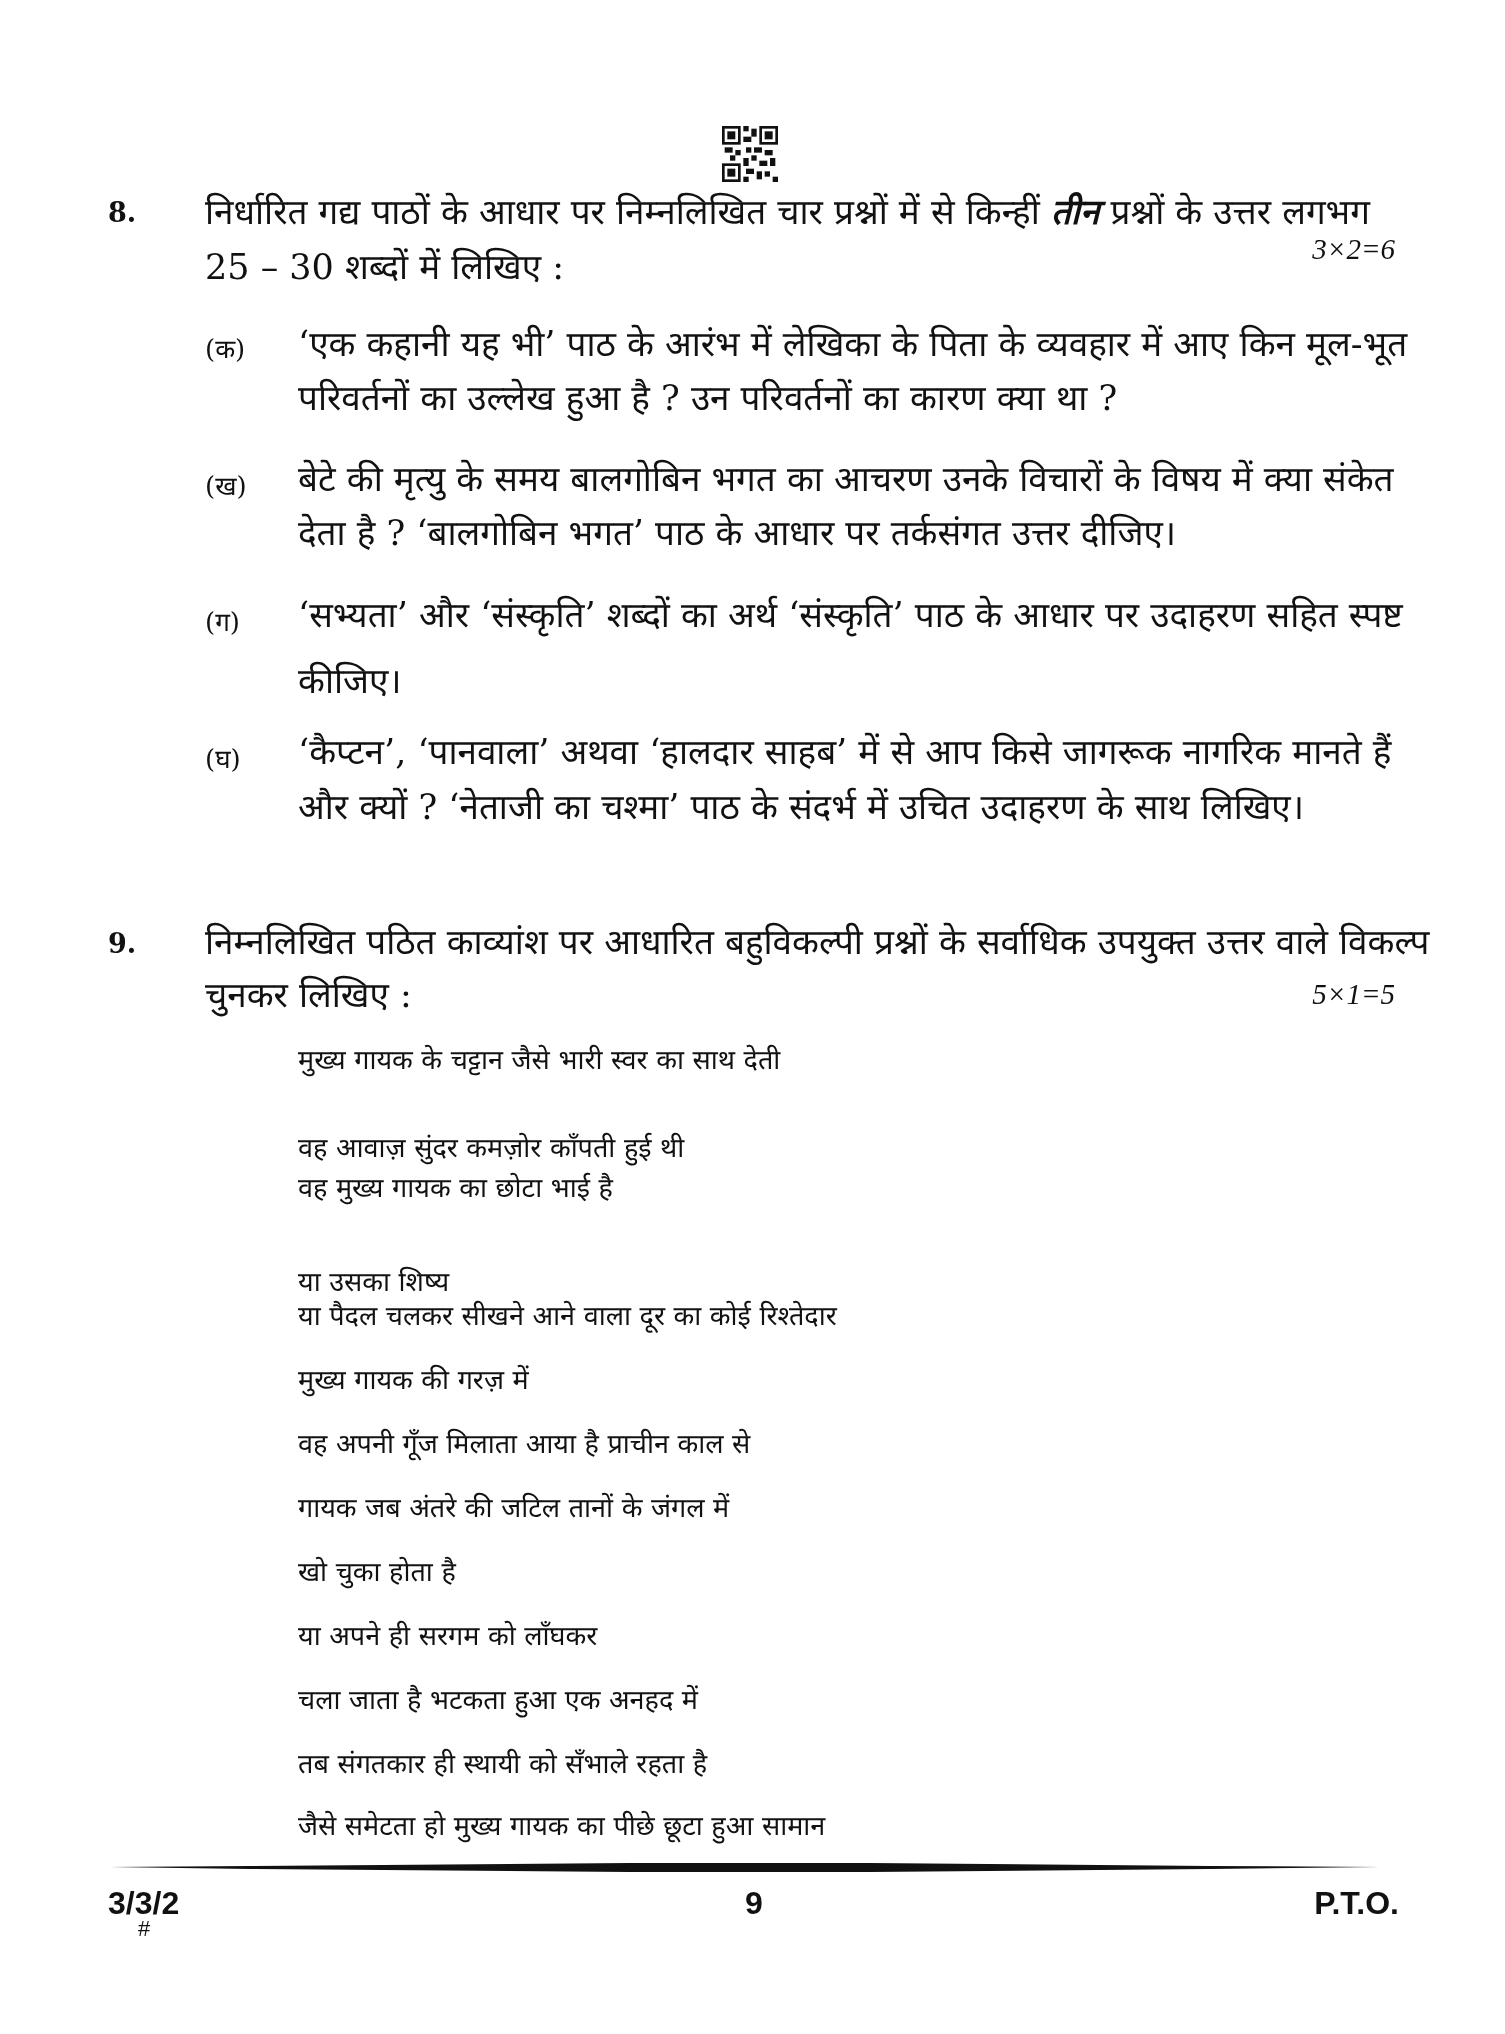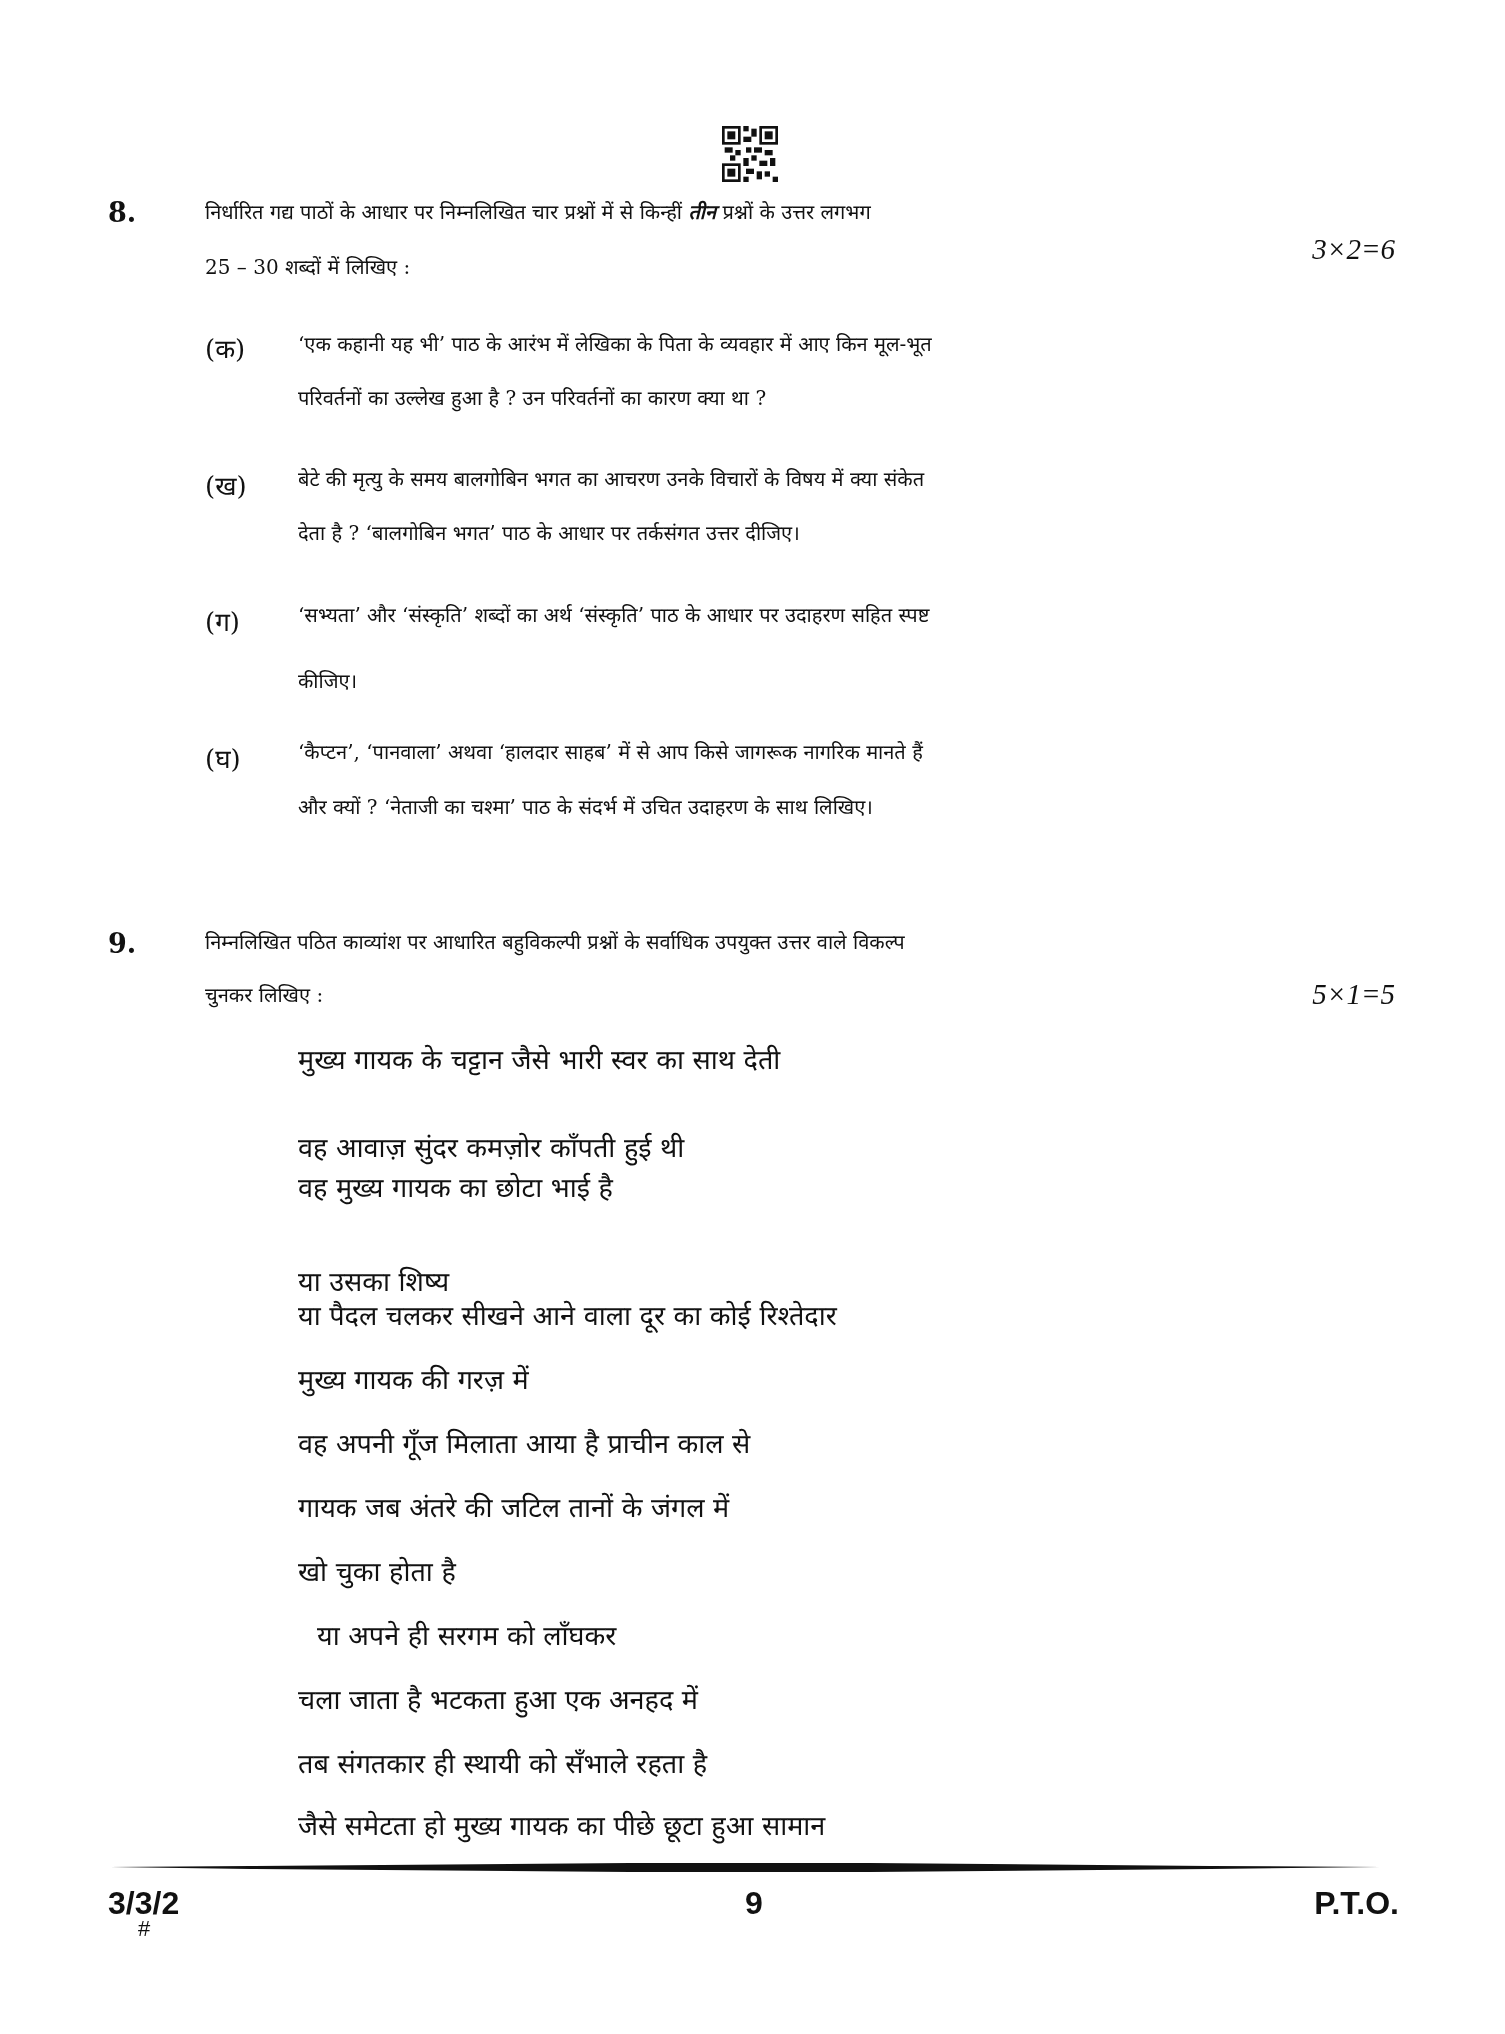--- a/index.html
+++ b/index.html
@@ -24,21 +24,21 @@
     }
     .qnum {
       position: absolute;
       left: 108px;
       font-family: "DejaVu Serif", serif;
       font-weight: bold;
       font-size: 27px;
     }
     .line {
       position: absolute;
-      font-size: 20px;
+      font-size: 35px;
       white-space: nowrap;
       line-height: 34px;
     }
     .marks {
       position: absolute;
       right: 110px;
       font-family: "Liberation Serif", serif;
       font-style: italic;
       font-size: 29px;
     }
@@ -140,21 +140,21 @@
 
 <div class="poem" style="top:1040px;">मुख्य गायक के चट्टान जैसे भारी स्वर का साथ देती</div>
 <div class="poem" style="top:1128px;">वह आवाज़ सुंदर कमज़ोर काँपती हुई थी</div>
 <div class="poem" style="top:1168px;">वह मुख्य गायक का छोटा भाई है</div>
 <div class="poem" style="top:1262px;">या उसका शिष्य</div>
 <div class="poem" style="top:1296px;">या पैदल चलकर सीखने आने वाला दूर का कोई रिश्तेदार</div>
 <div class="poem" style="top:1360px;">मुख्य गायक की गरज़ में</div>
 <div class="poem" style="top:1424px;">वह अपनी गूँज मिलाता आया है प्राचीन काल से</div>
 <div class="poem" style="top:1488px;">गायक जब अंतरे की जटिल तानों के जंगल में</div>
 <div class="poem" style="top:1552px;">खो चुका होता है</div>
-<div class="poem" style="top:1616px;margin-left:19px;">या अपने ही सरगम को लाँघकर</div>
+<div class="poem" style="top:1616px;">या अपने ही सरगम को लाँघकर</div>
 <div class="poem" style="top:1680px;">चला जाता है भटकता हुआ एक अनहद में</div>
 <div class="poem" style="top:1744px;">तब संगतकार ही स्थायी को सँभाले रहता है</div>
 <div class="poem" style="top:1806px;">जैसे समेटता हो मुख्य गायक का पीछे छूटा हुआ सामान</div>
 
 <svg class="rule" viewBox="0 0 1270 9" preserveAspectRatio="none">
   <polygon points="0,4 140,3 520,0 760,0 1100,3 1270,4 1100,6 760,9 520,9 140,6" fill="#111"></polygon>
 </svg>
 
 <div class="footer" style="left:108px;">3/3/2</div>
 <div class="footer" style="left:745px;">9</div>

